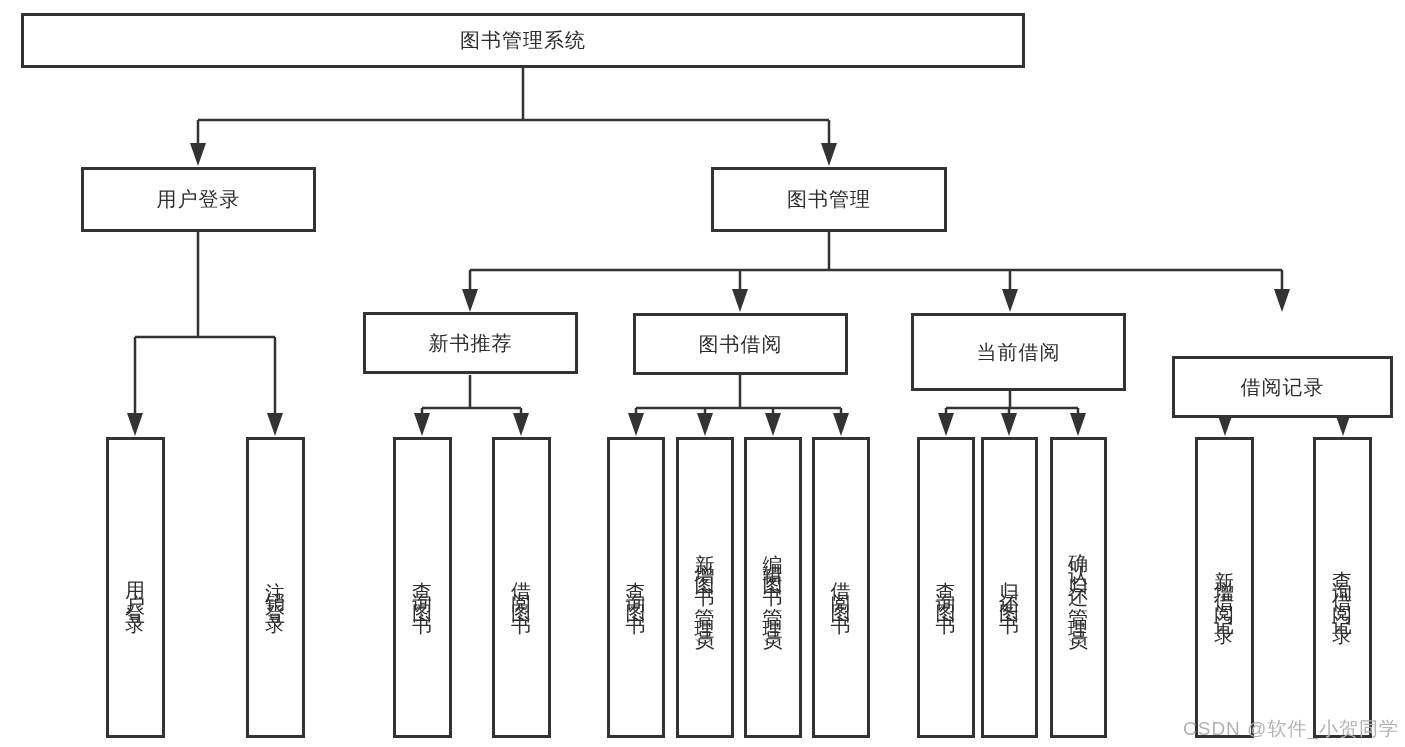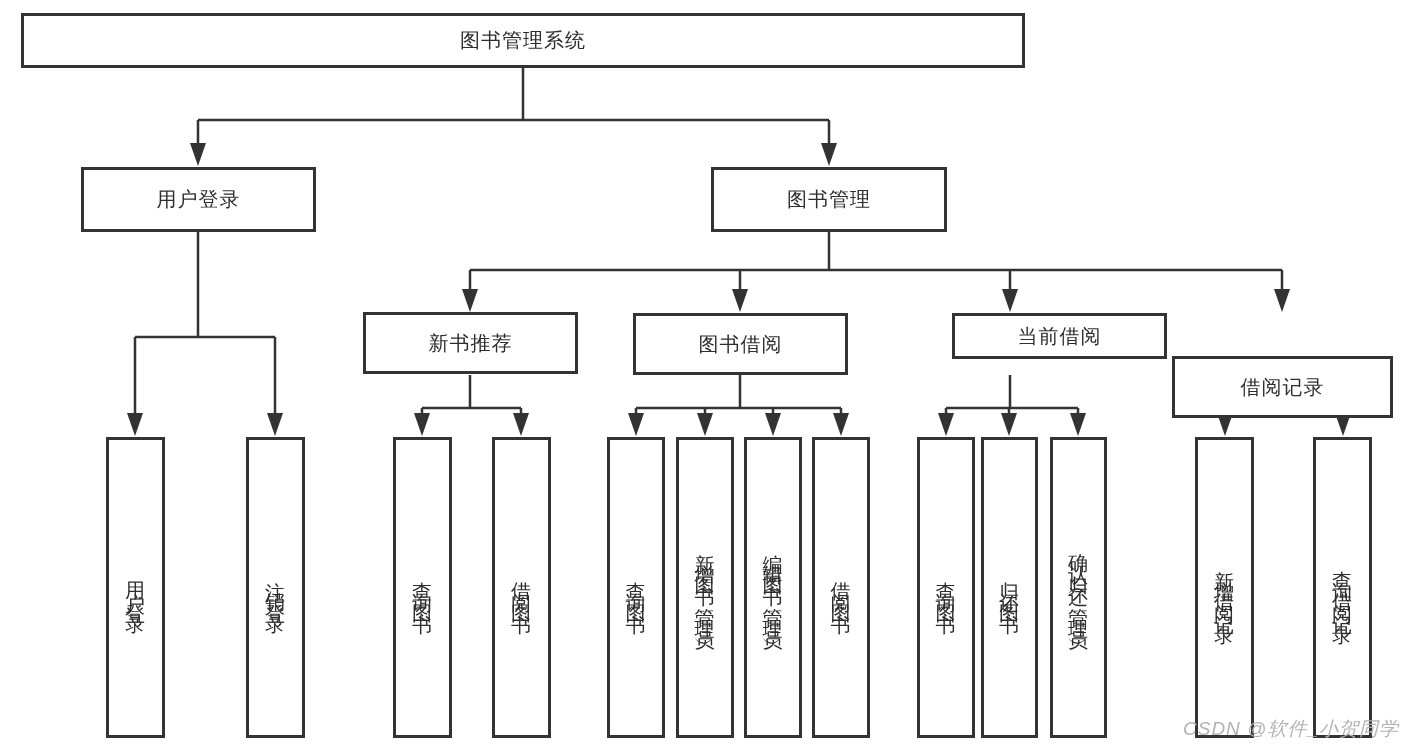--- a/index.html
+++ b/index.html
@@ -39,21 +39,20 @@
   }
   .watermark {
     position: absolute;
     left: 1183px;
     top: 716px;
     font-size: 19px;
     letter-spacing: 1px;
     color: #b2b2b2;
     white-space: nowrap;
     z-index: 5;
-    font-style: italic;
   }
 </style>
 </head>
 <body>
 
 <div class="canvas">
 
   <svg class="wires" viewBox="0 0 1405 747" xmlns="http://www.w3.org/2000/svg">
     <g stroke="#333333" stroke-width="2.5" fill="none">
       <path d="M523 68 V120 M198 120 H829 M198 120 V146 M829 120 V146"></path>
@@ -97,21 +96,21 @@
   <div class="node" style="left:711px; top:167px; width:236px; height:65px;">
     <span>图书管理</span>
   </div>
 
   <div class="node" style="left:363px; top:312px; width:215px; height:62px;">
     <span>新书推荐</span>
   </div>
   <div class="node" style="left:633px; top:313px; width:215px; height:62px;align-items:center;">
     <span>图书借阅</span>
   </div>
-  <div class="node" style="left:952px; top:313px; width:215px; height:46px;">
+  <div class="node" style="left:911px; top:313px; width:215px; height:78px;">
     <span>当前借阅</span>
   </div>
   <div class="node" style="left:1172px; top:313px; width:221px; height:62px;margin-top:43px;">
     <span>借阅记录</span>
   </div>
 
   <div class="node leaf" style="left:106px; width:59px;">
     <span class="vtext">用户登录</span>
   </div>
   <div class="node leaf" style="left:246px; width:59px;">

